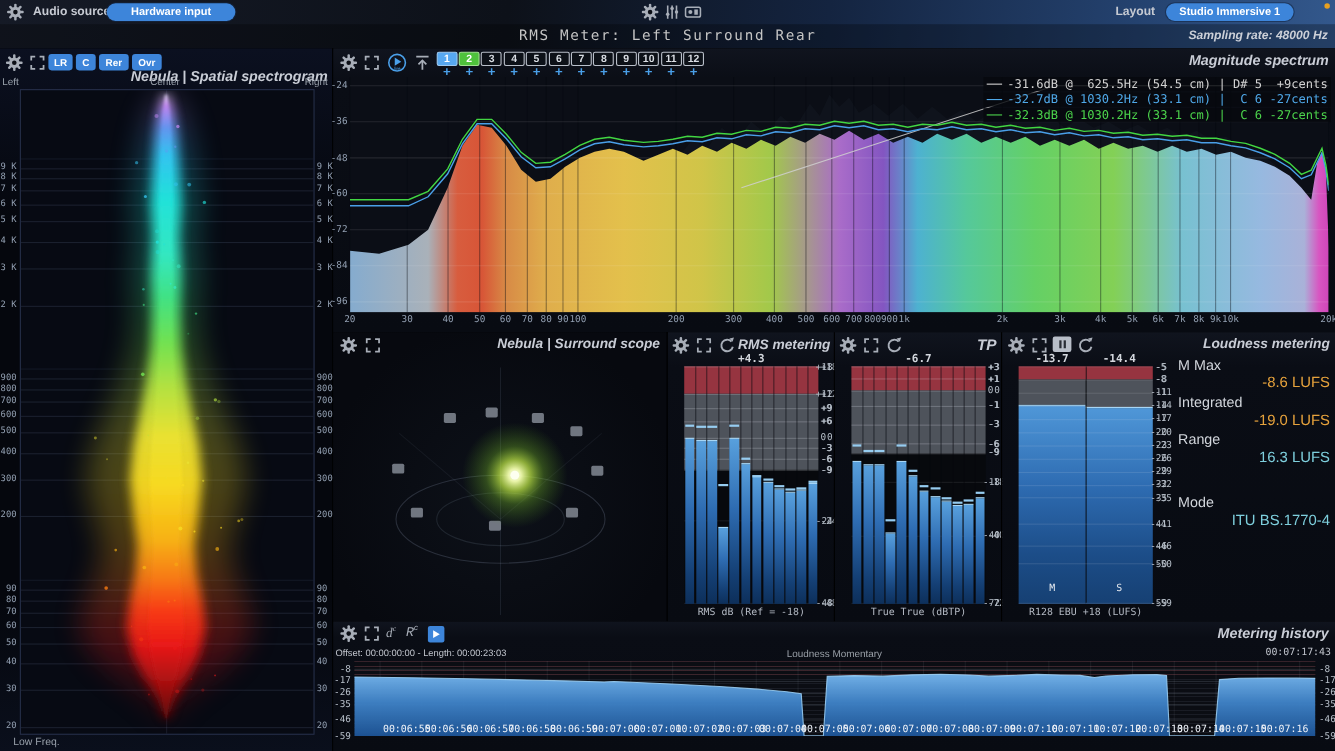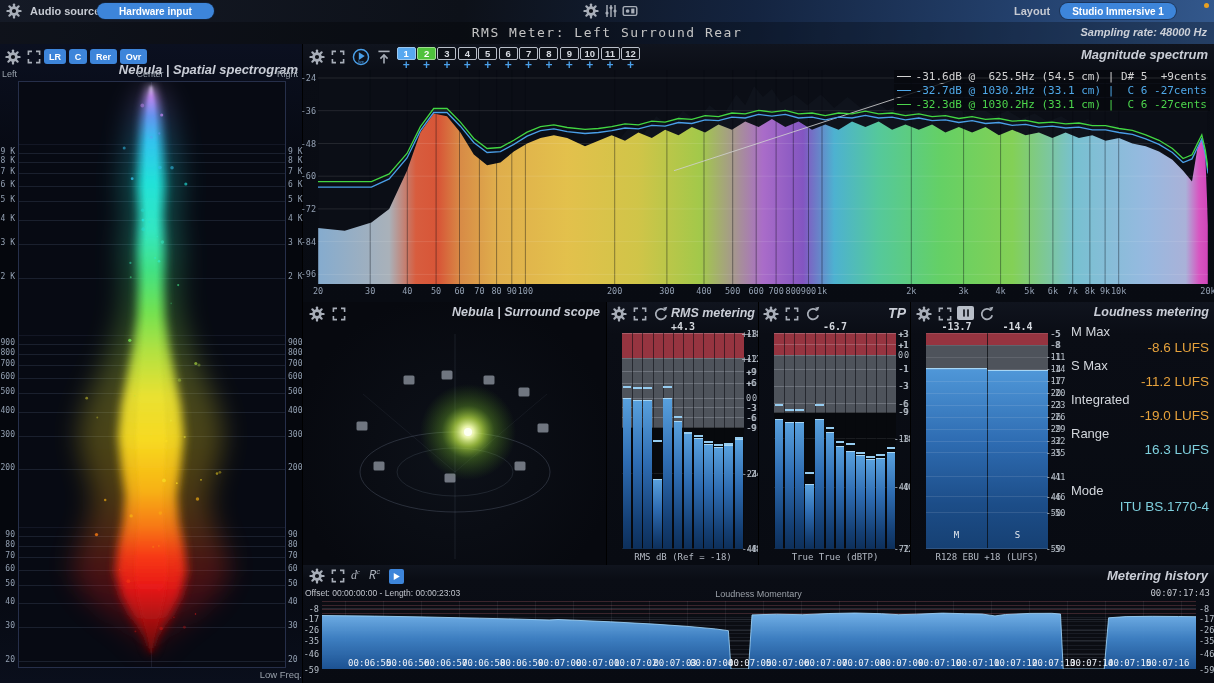--- a/index.html
+++ b/index.html
@@ -286,21 +286,21 @@
         <span class="ticklabel" style="left:2px;top:383.3px;position:absolute;">200</span>
         <span class="ticklabel" style="left:2px;top:449.8px;position:absolute;">90</span>
         <span class="ticklabel" style="left:2px;top:459.6px;position:absolute;">80</span>
         <span class="ticklabel" style="left:2px;top:470.7px;position:absolute;">70</span>
         <span class="ticklabel" style="left:2px;top:483.6px;position:absolute;">60</span>
         <span class="ticklabel" style="left:2px;top:498.7px;position:absolute;">50</span>
         <span class="ticklabel" style="left:2px;top:517.3px;position:absolute;">40</span>
         <span class="ticklabel" style="left:2px;top:541.2px;position:absolute;">30</span>
         <span class="ticklabel" style="left:2px;top:575.0px;position:absolute;">20</span>
       </div>
-    <div class="abs" style="left:0;bottom:3px;width:302px;text-align:right;font-size:9.5px;color:#99a1ab;">Low Freq.</div>
+    <div class="abs" style="left:0;bottom:3px;width:302px;text-align:left;font-size:9.5px;color:#99a1ab;padding-left:12px;">Low Freq.</div>
   </div>
 
   <div class="abs panel" id="mag" style="left:303px;top:44px;width:911px;height:258px;border-bottom:1px solid #000;">
     <div class="abs icon" style="left:6px;top:5px;">
         <svg width="100%" height="100%" viewBox="0 0 20 20">
           <g fill="#a8aeb8">
             <rect x="8.6" y="0.5" width="2.8" height="5.5" rx="1.2" transform="rotate(0 10 10)"></rect>
             <rect x="8.6" y="0.5" width="2.8" height="5.5" rx="1.2" transform="rotate(45 10 10)"></rect>
             <rect x="8.6" y="0.5" width="2.8" height="5.5" rx="1.2" transform="rotate(90 10 10)"></rect>
             <rect x="8.6" y="0.5" width="2.8" height="5.5" rx="1.2" transform="rotate(135 10 10)"></rect>
@@ -880,24 +880,20 @@
         <span class="ticklabel" style="right:2px;text-align:right;top:211.5px;font-size:8.5px;color:#b8c0ca;position:absolute;">-59</span>
         <span class="ticklabel" style="left:139px;top:211.5px;font-size:8.5px;color:#b8c0ca;position:absolute;">-59</span>
       </div>
     <div class="abs mono" style="left:0;bottom:3px;width:152px;text-align:center;font-size:9px;color:#b4bac4;">R128 EBU +18 (LUFS)</div>
     <div class="abs" id="lu-readouts" style="left:160px;top:22px;width:140px;">
         <div style="position:relative;margin-bottom:2px;">
           <div style="font-size:13px;color:#d2d6dc;line-height:16px;">M Max</div>
           <div style="font-size:13.5px;color:#e6a23c;text-align:right;line-height:16px;padding-right:2px;">-8.6 LUFS</div>
         </div>
         <div style="position:relative;margin-bottom:2px;">
-          <div style="font-size:13px;color:#d2d6dc;line-height:16px;">S Max</div>
-          <div style="font-size:13.5px;color:#e6a23c;text-align:right;line-height:16px;padding-right:2px;">-11.2 LUFS</div>
-        </div>
-        <div style="position:relative;margin-bottom:2px;">
           <div style="font-size:13px;color:#d2d6dc;line-height:16px;">Integrated</div>
           <div style="font-size:13.5px;color:#e6a23c;text-align:right;line-height:16px;padding-right:2px;">-19.0 LUFS</div>
         </div>
         <div style="position:relative;margin-bottom:2px;">
           <div style="font-size:13px;color:#d2d6dc;line-height:16px;">Range</div>
           <div style="font-size:13.5px;color:#7ecfdd;text-align:right;line-height:16px;padding-right:2px;">16.3 LUFS</div>
         </div>
         <div style="position:relative;margin-bottom:2px;margin-top:25px;">
           <div style="font-size:13px;color:#d2d6dc;line-height:16px;">Mode</div>
           <div style="font-size:13.5px;color:#7ecfdd;text-align:right;line-height:16px;padding-right:2px;">ITU BS.1770-4</div>

